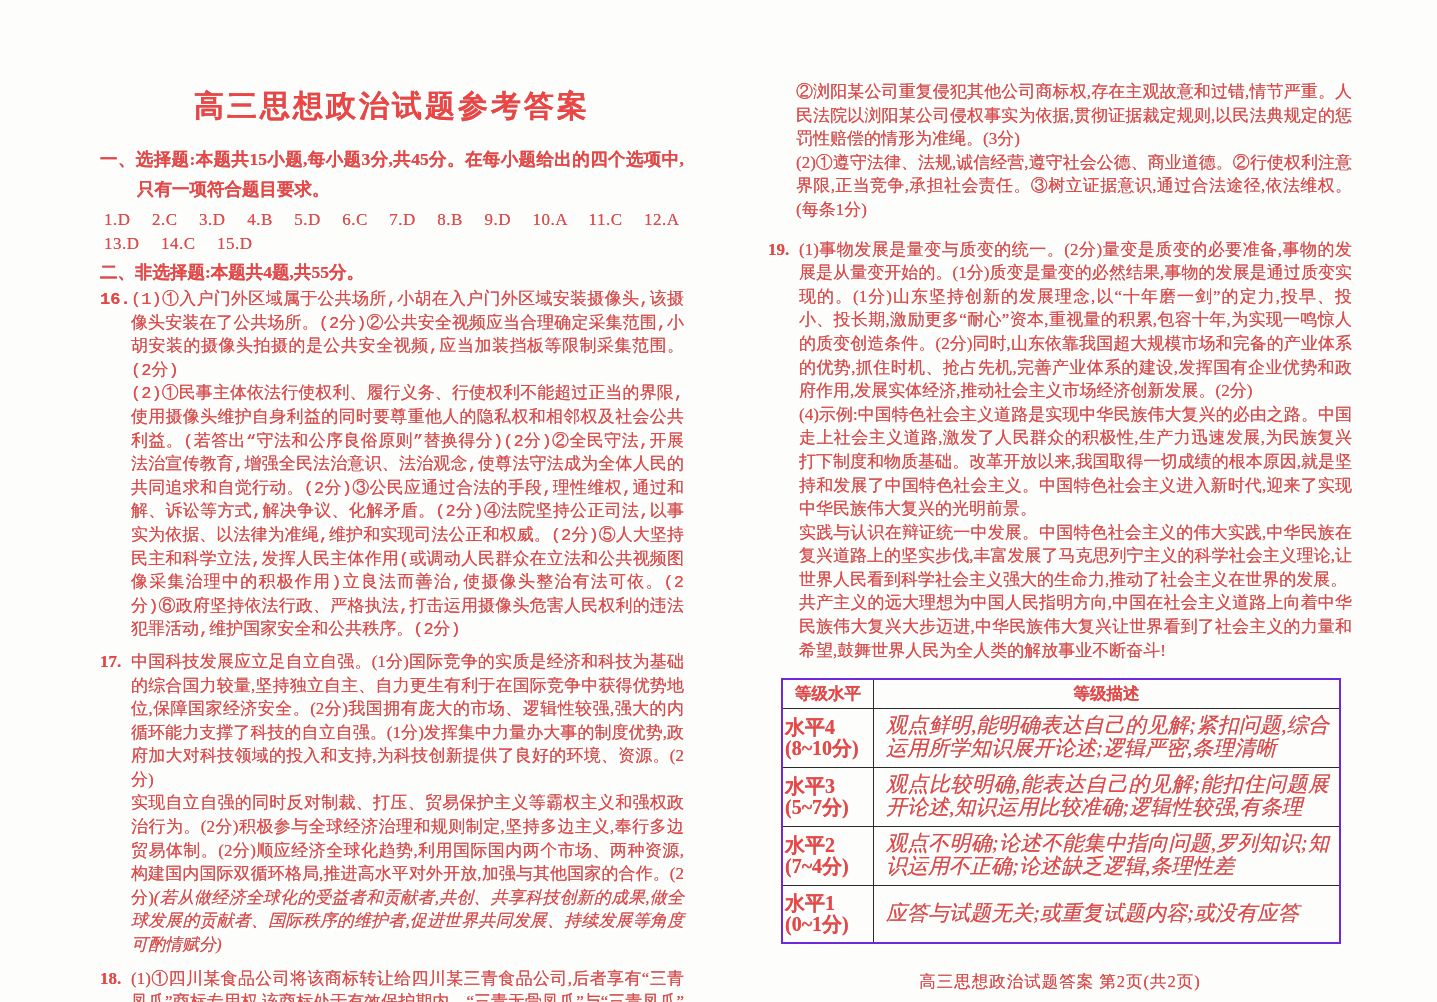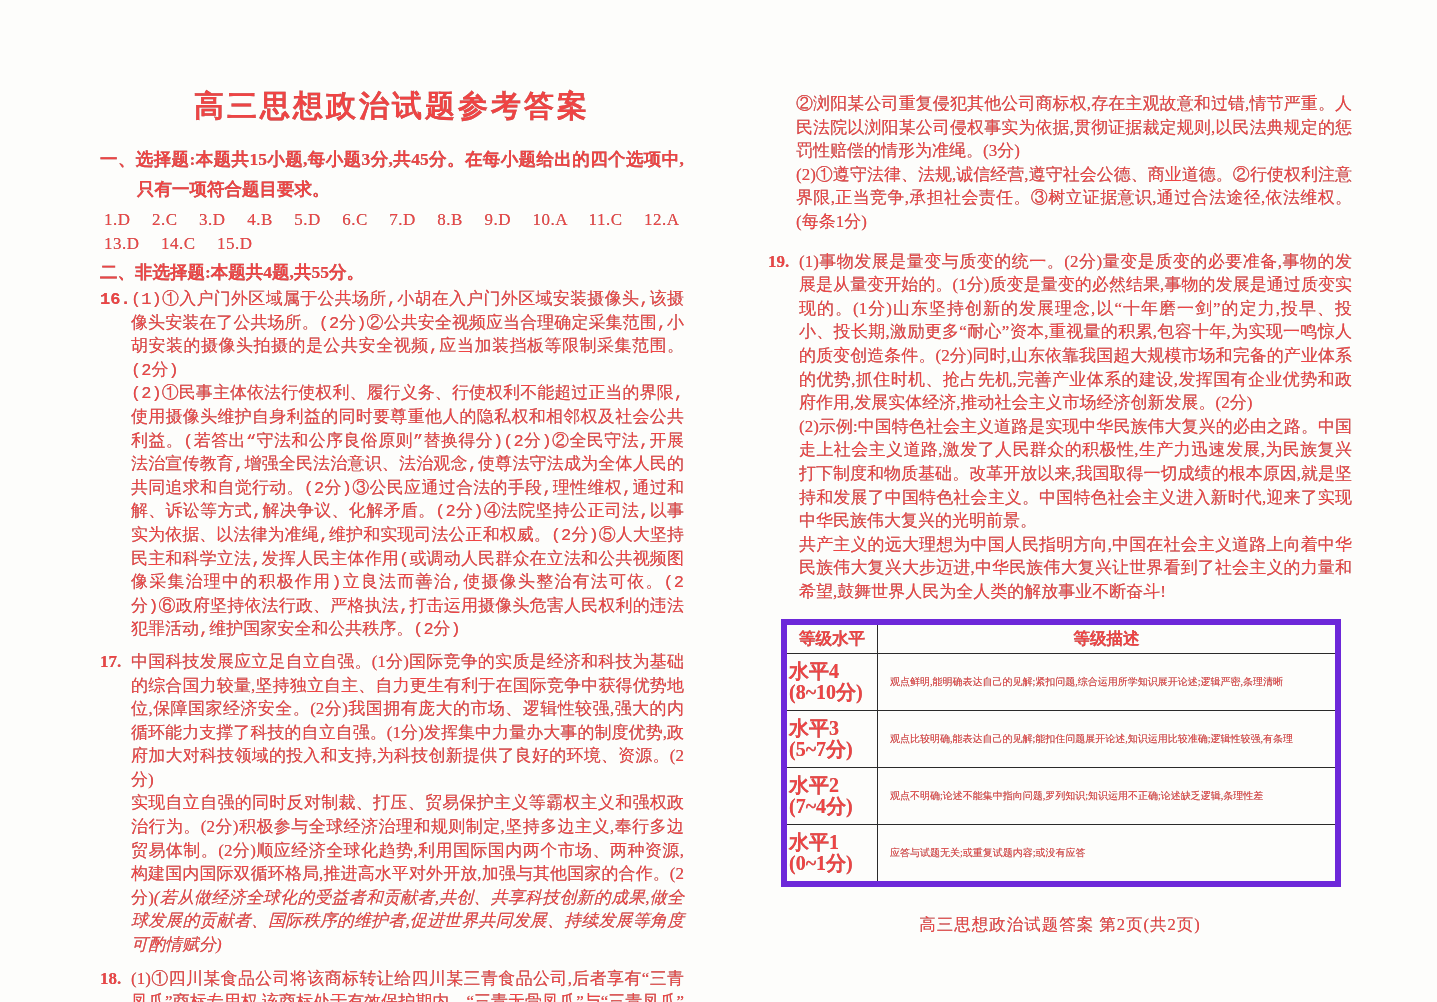--- a/index.html
+++ b/index.html
@@ -8,21 +8,21 @@
     width:1437px;height:1002px;
     background:#fdfdfb;
     overflow:hidden;
     font-family:"Liberation Serif","DejaVu Serif",serif;
     color:#ef4444;
     text-shadow:0 0 .6px rgba(45,45,45,.55);
     padding-left:18px;
   }
   .page{position:absolute;top:0;}
   .page-1{left:100px;top:86px;width:584px;}
-  .page-2{left:768px;top:92px;width:584px;}
+  .page-2{left:768px;top:80px;width:584px;}
 
   .doc-title{
     margin:0 0 18px 0;
     font-size:30px;font-weight:bold;letter-spacing:3px;
     text-align:center;line-height:40px;
   }
   .heading{
     margin:0;font-weight:bold;font-size:17.5px;line-height:30px;
     text-align:justify;
     padding-left:37px;text-indent:-37px;
@@ -50,33 +50,33 @@
   .kaiti{font-style:italic;}
 
   table.rubric{
     border-collapse:collapse;
     width:560px;margin:16px 0 0 13px;
     table-layout:fixed;
   }
   table.rubric th,table.rubric td{
     border:1.6px solid #2a2a2a;
   }
-  table.rubric{border:6px solid #6d28d9;}
+  table.rubric{border:2px solid #6d28d9;}
   th.h-level,th.h-desc{
     font-size:16.5px;font-weight:bold;padding:3px 2px;line-height:22px;
   }
   th.h-level{width:86px;}
   td.level-cell{
     text-align:left;font-size:20px;line-height:21px;padding:7px 2px;
     vertical-align:middle;
     font-weight:bold;
   }
   td.desc-cell{
-    font-size:10px;line-height:23px;padding:5px 10px 7px 12px;
-    text-align:justify;vertical-align:middle;
+    font-size:21px;line-height:23px;padding:5px 10px 7px 12px;
+    font-style:italic;text-align:justify;vertical-align:middle;
   }
   .page-footer{
     margin-top:12px;text-align:center;
     font-size:16.5px;line-height:24px;letter-spacing:1px;
   }
   .page-2 .page-footer{margin-top:26px;text-align:center;}
 </style>
 </head>
 <body>
 
@@ -110,21 +110,22 @@
 
   <div class="page page-2">
     <div class="cont">
       <p class="body-p">②浏阳某公司重复侵犯其他公司商标权,存在主观故意和过错,情节严重。人民法院以浏阳某公司侵权事实为依据,贯彻证据裁定规则,以民法典规定的惩罚性赔偿的情形为准绳。(3分)</p>
       <p class="body-p">(2)①遵守法律、法规,诚信经营,遵守社会公德、商业道德。②行使权利注意界限,正当竞争,承担社会责任。③树立证据意识,通过合法途径,依法维权。(每条1分)</p>
     </div>
 
     <div class="qitem m-q19">
       <span class="qnum">19.</span>
       <p class="body-p">(1)事物发展是量变与质变的统一。(2分)量变是质变的必要准备,事物的发展是从量变开始的。(1分)质变是量变的必然结果,事物的发展是通过质变实现的。(1分)山东坚持创新的发展理念,以“十年磨一剑”的定力,投早、投小、投长期,激励更多“耐心”资本,重视量的积累,包容十年,为实现一鸣惊人的质变创造条件。(2分)同时,山东依靠我国超大规模市场和完备的产业体系的优势,抓住时机、抢占先机,完善产业体系的建设,发挥国有企业优势和政府作用,发展实体经济,推动社会主义市场经济创新发展。(2分)</p>
-      <p class="body-p">(2)示例:中国特色社会主义道路是实现中华民族伟大复兴的必由之路。中国走上社会主义道路,激发了人民群众的积极性,生产力迅速发展,为民族复兴打下制度和物质基础。改革开放以来,我国取得一切成绩的根本原因,就是坚持和发展了中国特色社会主义。中国特色社会主义进入新时代,迎来了实现中华民族伟大复兴的光明前景。</p>
+      <p class="body-p">(4)示例:中国特色社会主义道路是实现中华民族伟大复兴的必由之路。中国走上社会主义道路,激发了人民群众的积极性,生产力迅速发展,为民族复兴打下制度和物质基础。改革开放以来,我国取得一切成绩的根本原因,就是坚持和发展了中国特色社会主义。中国特色社会主义进入新时代,迎来了实现中华民族伟大复兴的光明前景。</p>
+      <p class="body-p">实践与认识在辩证统一中发展。中国特色社会主义的伟大实践,中华民族在复兴道路上的坚实步伐,丰富发展了马克思列宁主义的科学社会主义理论,让世界人民看到科学社会主义强大的生命力,推动了社会主义在世界的发展。</p>
       <p class="body-p">共产主义的远大理想为中国人民指明方向,中国在社会主义道路上向着中华民族伟大复兴大步迈进,中华民族伟大复兴让世界看到了社会主义的力量和希望,鼓舞世界人民为全人类的解放事业不断奋斗!</p>
     </div>
 
     <table class="rubric">
       <tbody>
           <tr>
         <th class="h-level">等级水平</th>
         <th class="h-desc">等级描述</th>
       </tr>
       <tr>

